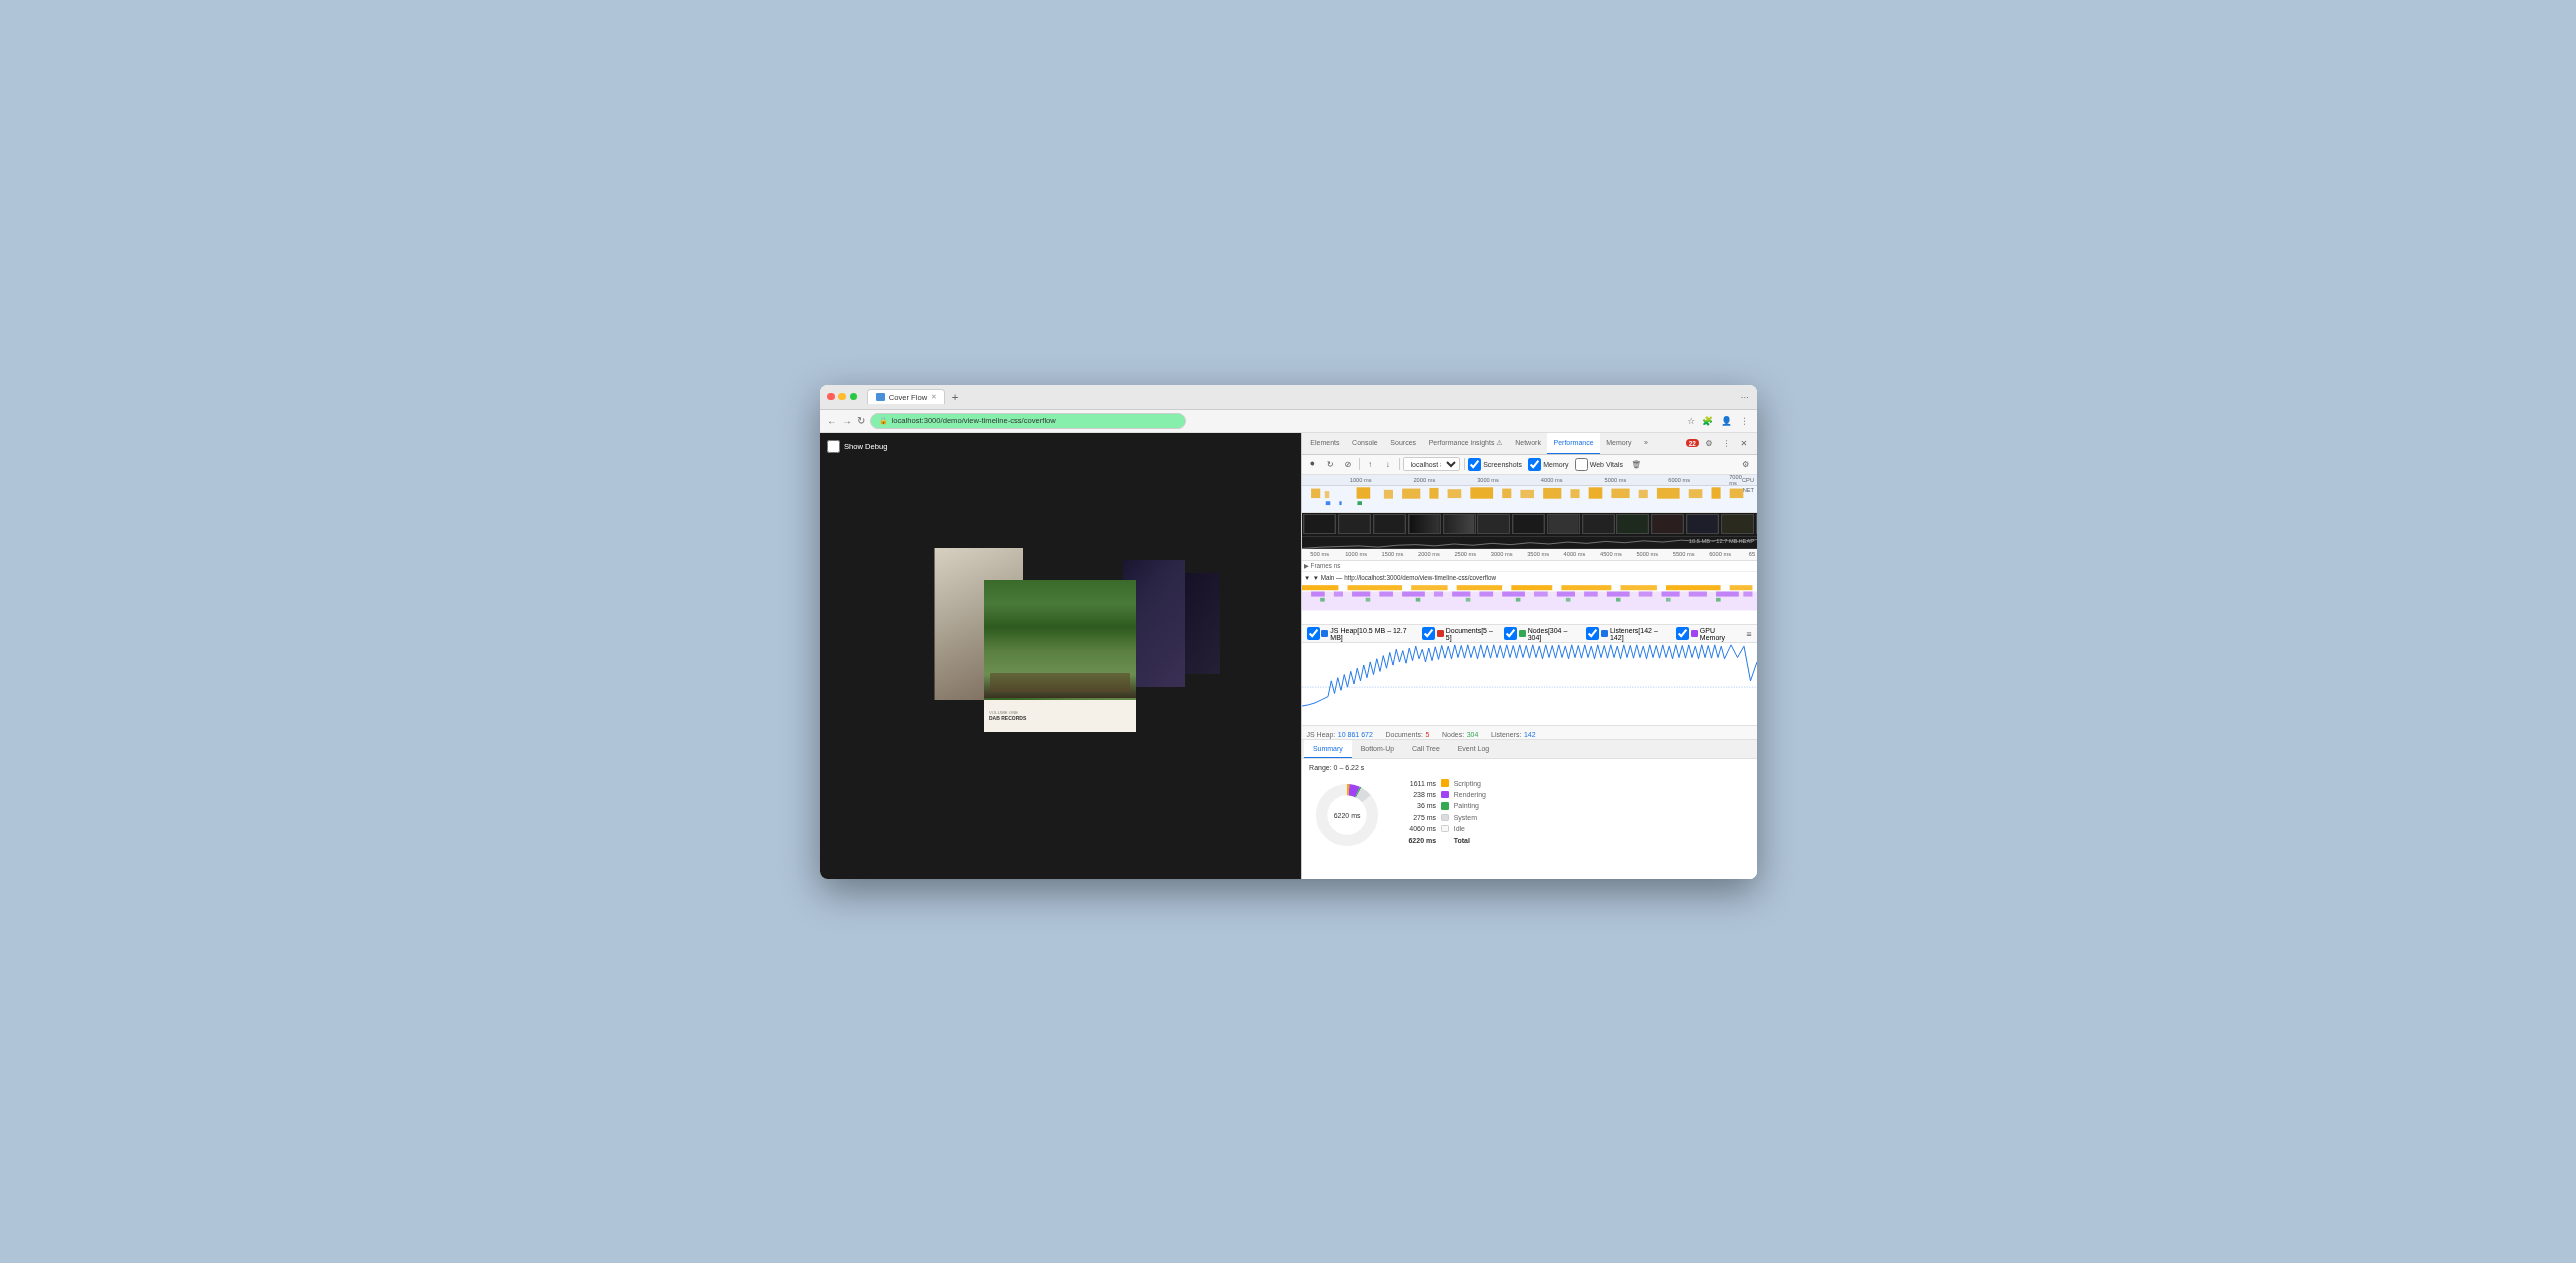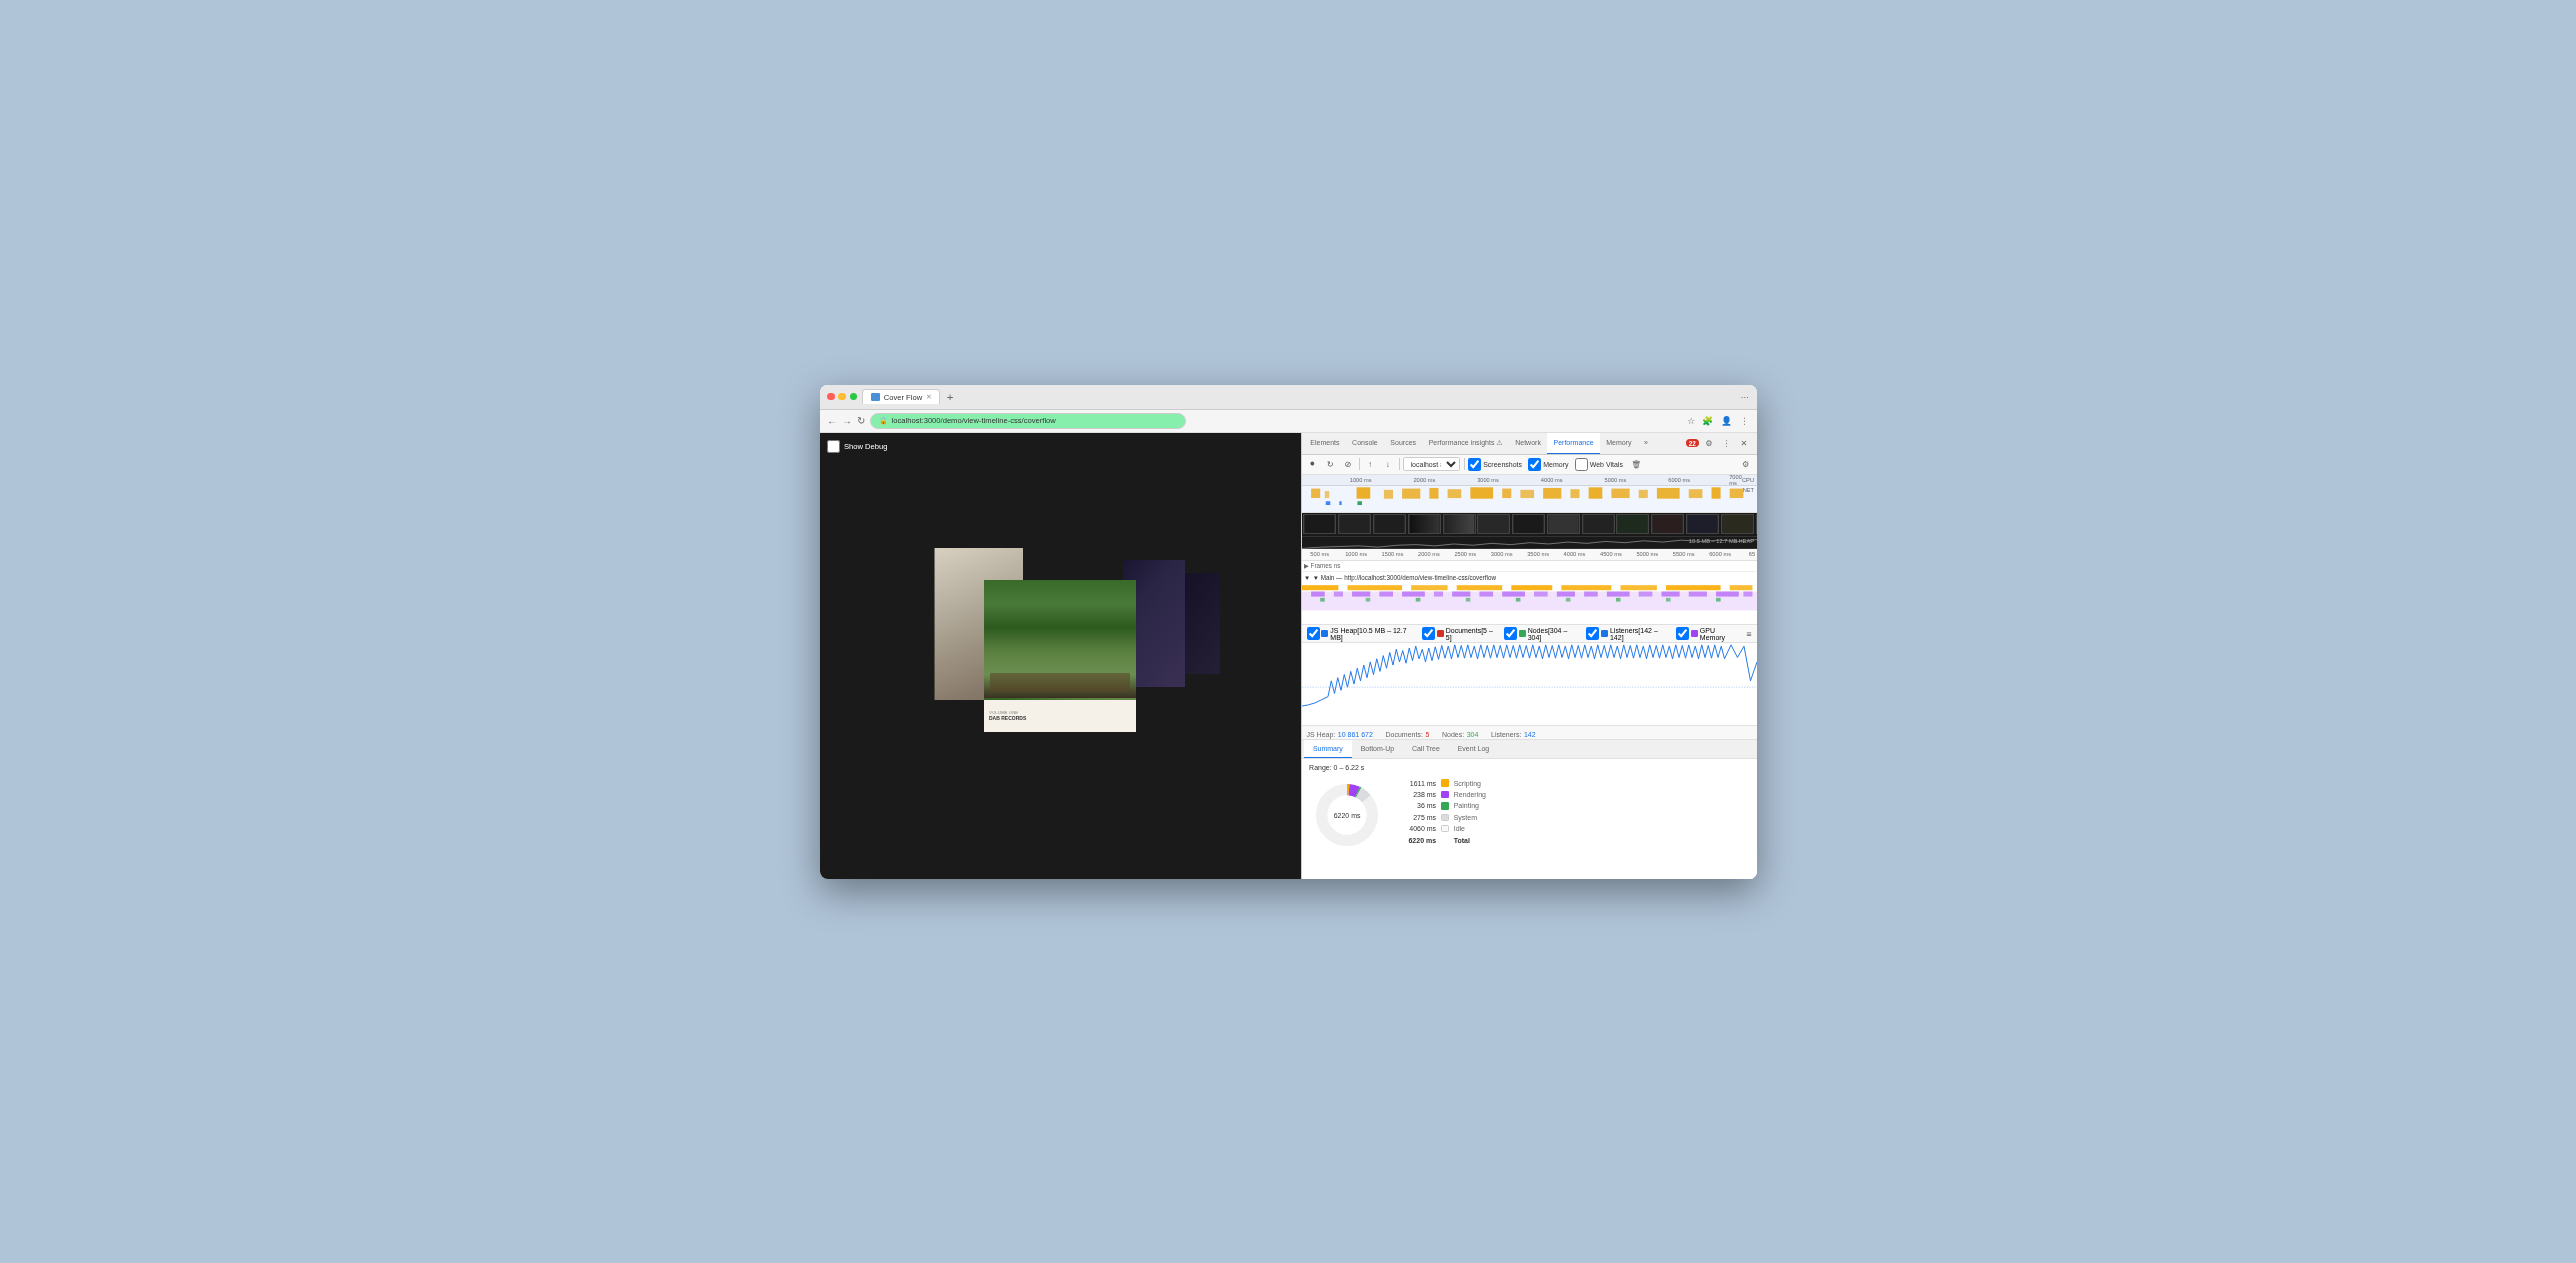--- a/index.html
+++ b/index.html
@@ -23,20 +23,21 @@
       display: flex;
       flex-direction: column;
     }
     
     .titlebar {
       height: 25px;
       background: #e8e8e8;
       display: flex;
       align-items: center;
       padding: 0 7.6px;
+      gap: 5px;
       flex-shrink: 0;
       border-bottom: 0.6px solid #ccc;
     }
     .traffic-lights { display: flex; gap: 3.8px; }
     .tl { width: 7.6px; height: 7.6px; border-radius: 50%; }
     .tl-red { background: #ff5f57; }
     .tl-yellow { background: #febc2e; }
     .tl-green { background: #28c840; }
     .tab-bar {
       display: flex;

